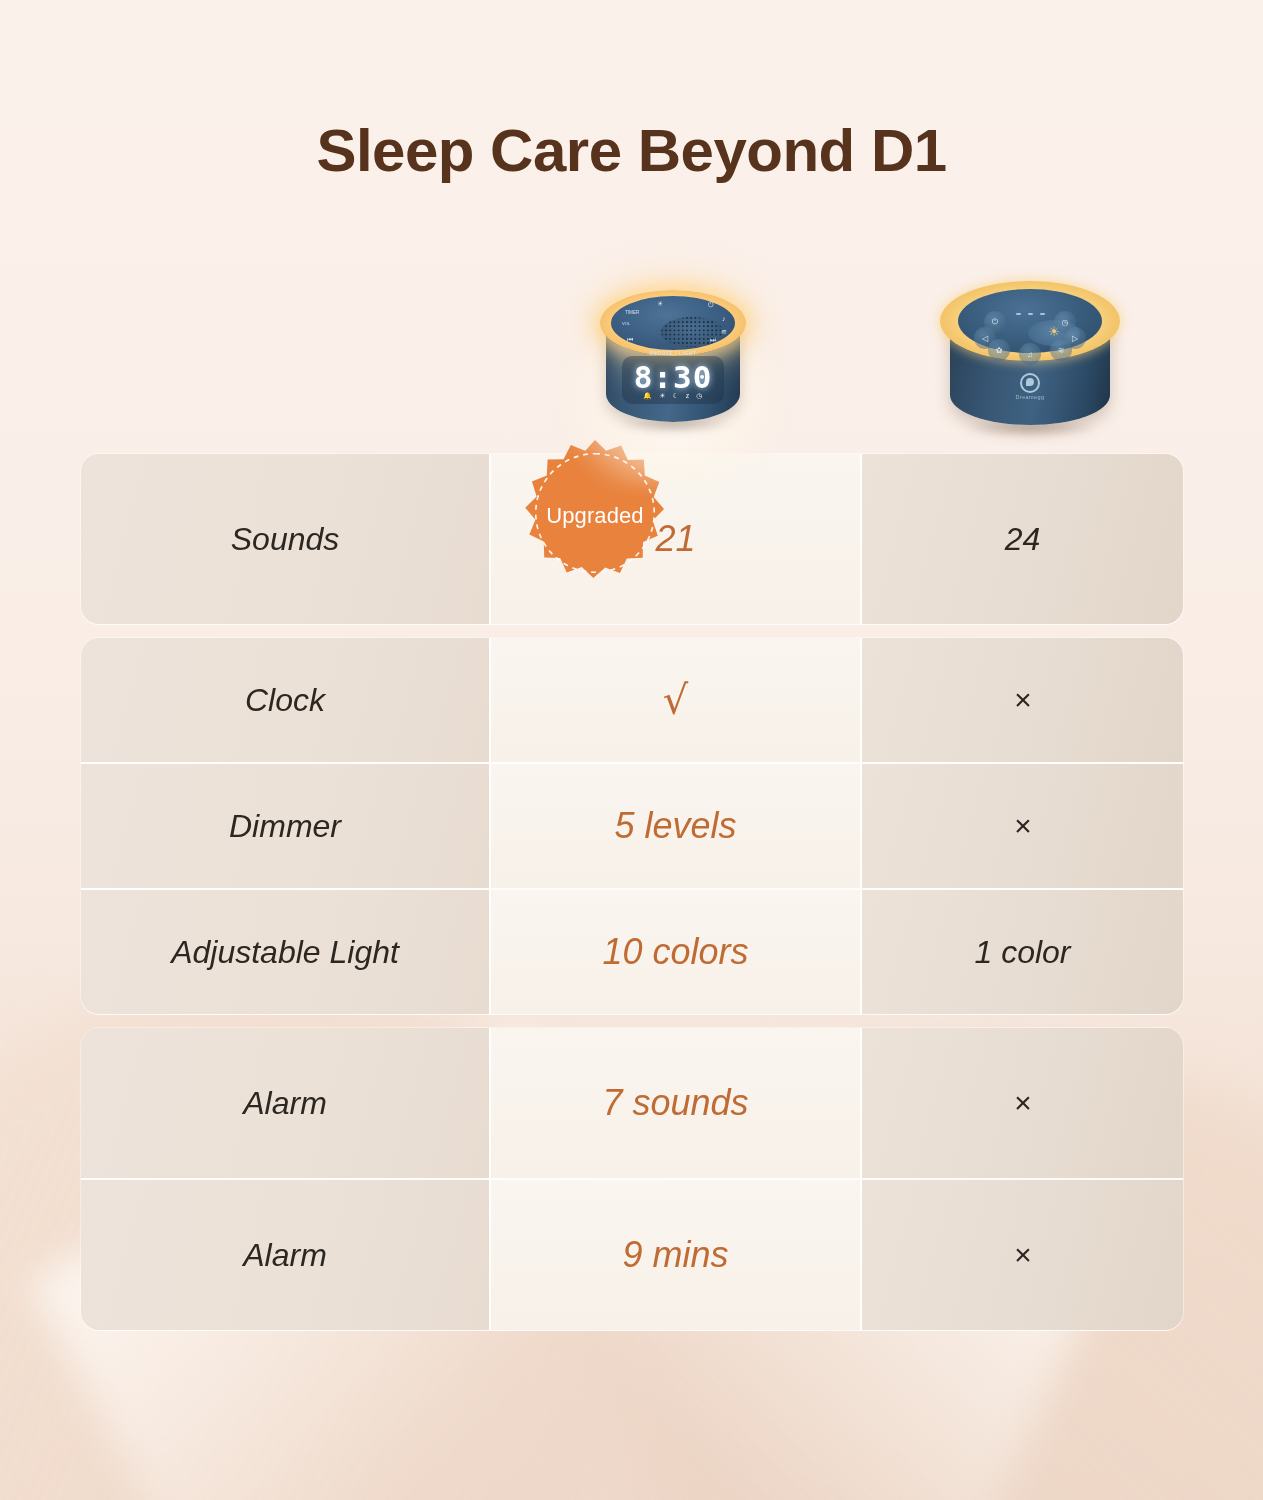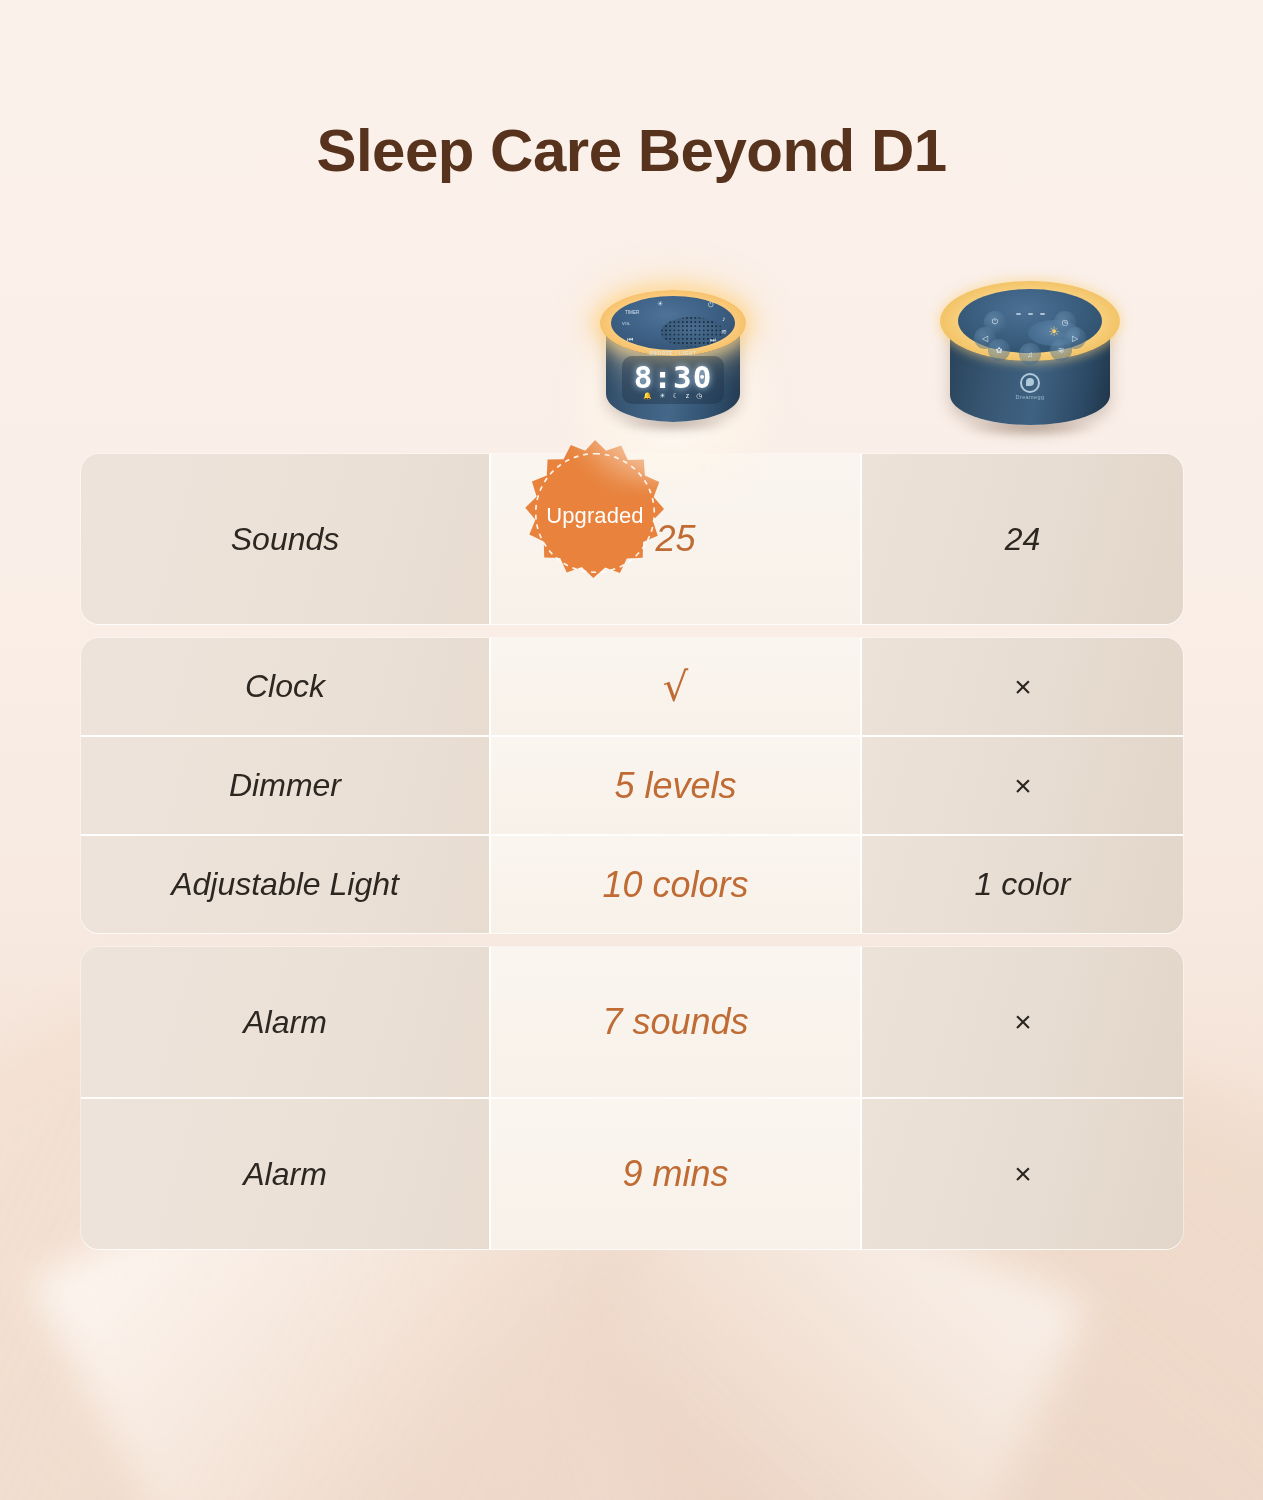--- a/index.html
+++ b/index.html
@@ -377,21 +377,21 @@
   }
   .c-old {
     width: 321px;
     background: linear-gradient(105deg, #ECE2D8 0%, #E7DCD1 60%, #E2D5C9 100%);
     color: #2D2722;
     font-size: 32px;
     font-weight: 400;
   }
 
   .h-small { height: 170px; }
-  .h-mid   { height: 97px; }
+  .h-mid   { height: 124px; }
   .h-tall  { height: 150px; }
 
   .mark-x {
     font-size: 30px;
     color: #2B2522;
     line-height: 1;
   }
   .mark-check {
     font-size: 40px;
     color: #BF6B33;
@@ -501,21 +501,21 @@
     </div>
   </div>
 </div>
 
 <div class="table">
 
   <div class="group">
     <div class="wm wm-before">BEFORE</div>
     <div class="row">
       <div class="cell c-feature h-small">Sounds</div>
-      <div class="cell c-new h-small">25</div>
+      <div class="cell c-new h-small">21</div>
       <div class="cell c-old h-small">24</div>
     </div>
   </div>
 
   <div class="group">
     <div class="wm wm-during">DURING</div>
 
     <div class="row">
       <div class="cell c-feature h-mid">Clock</div>
       <div class="cell c-new h-mid">

